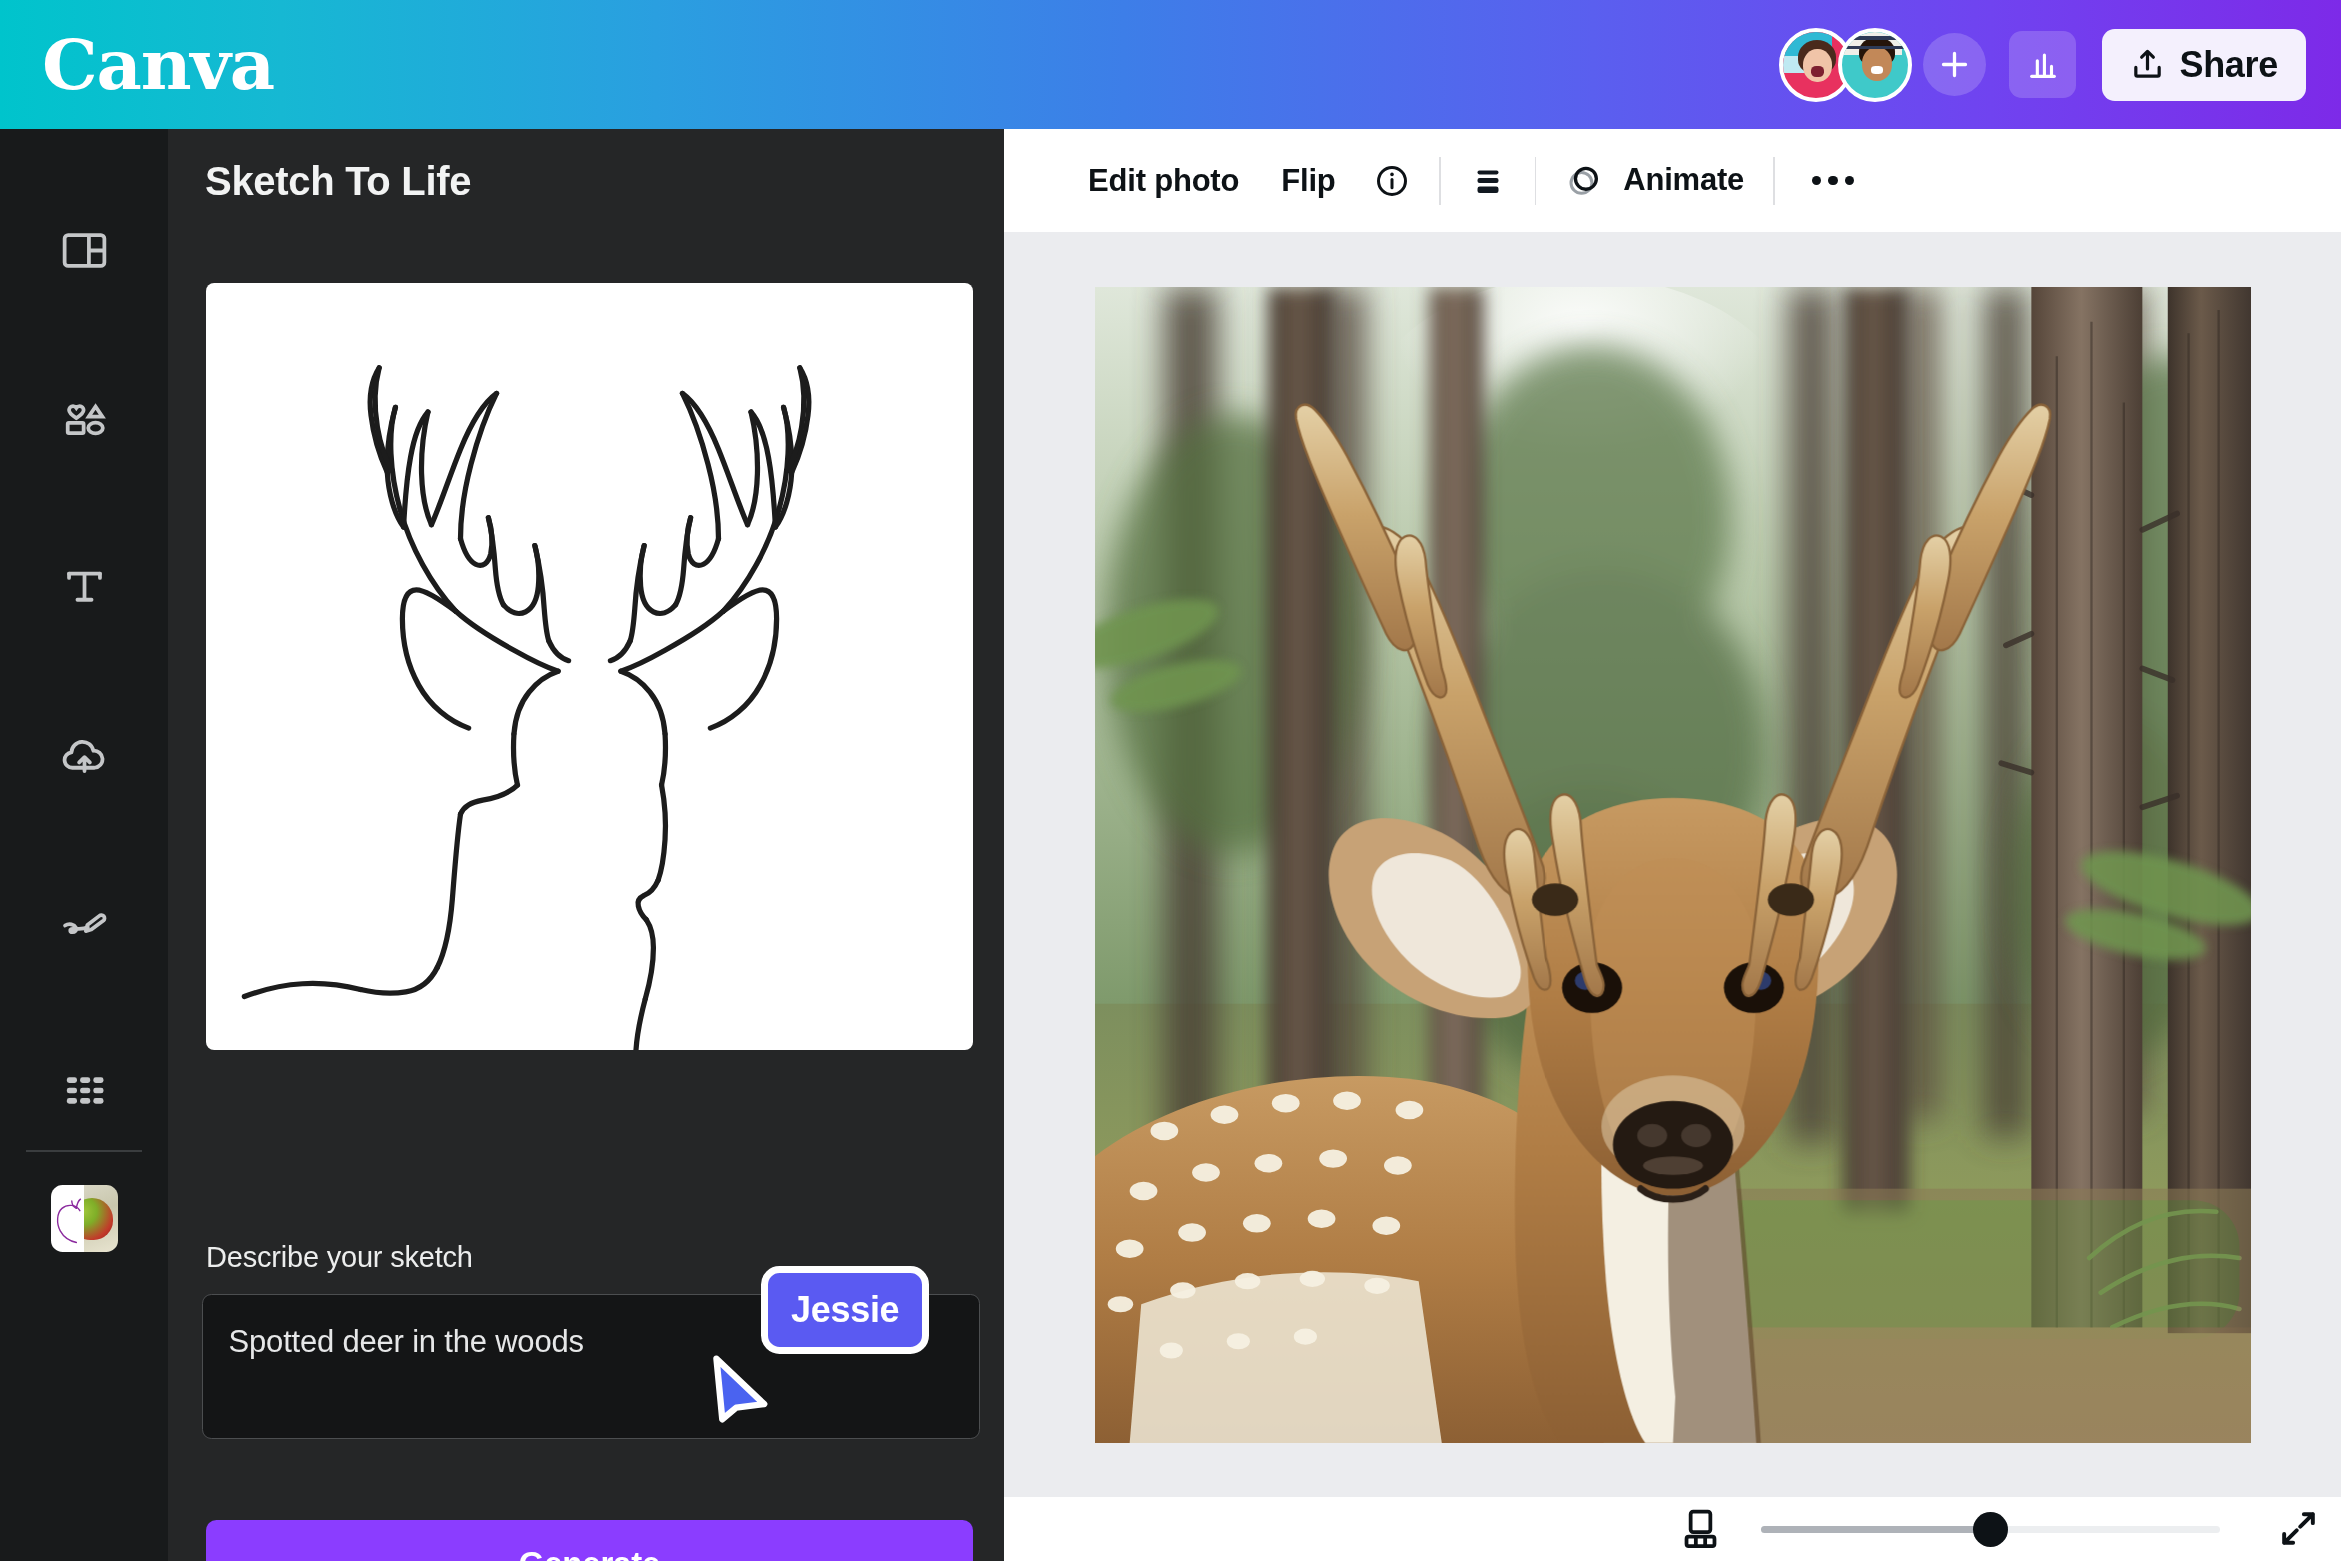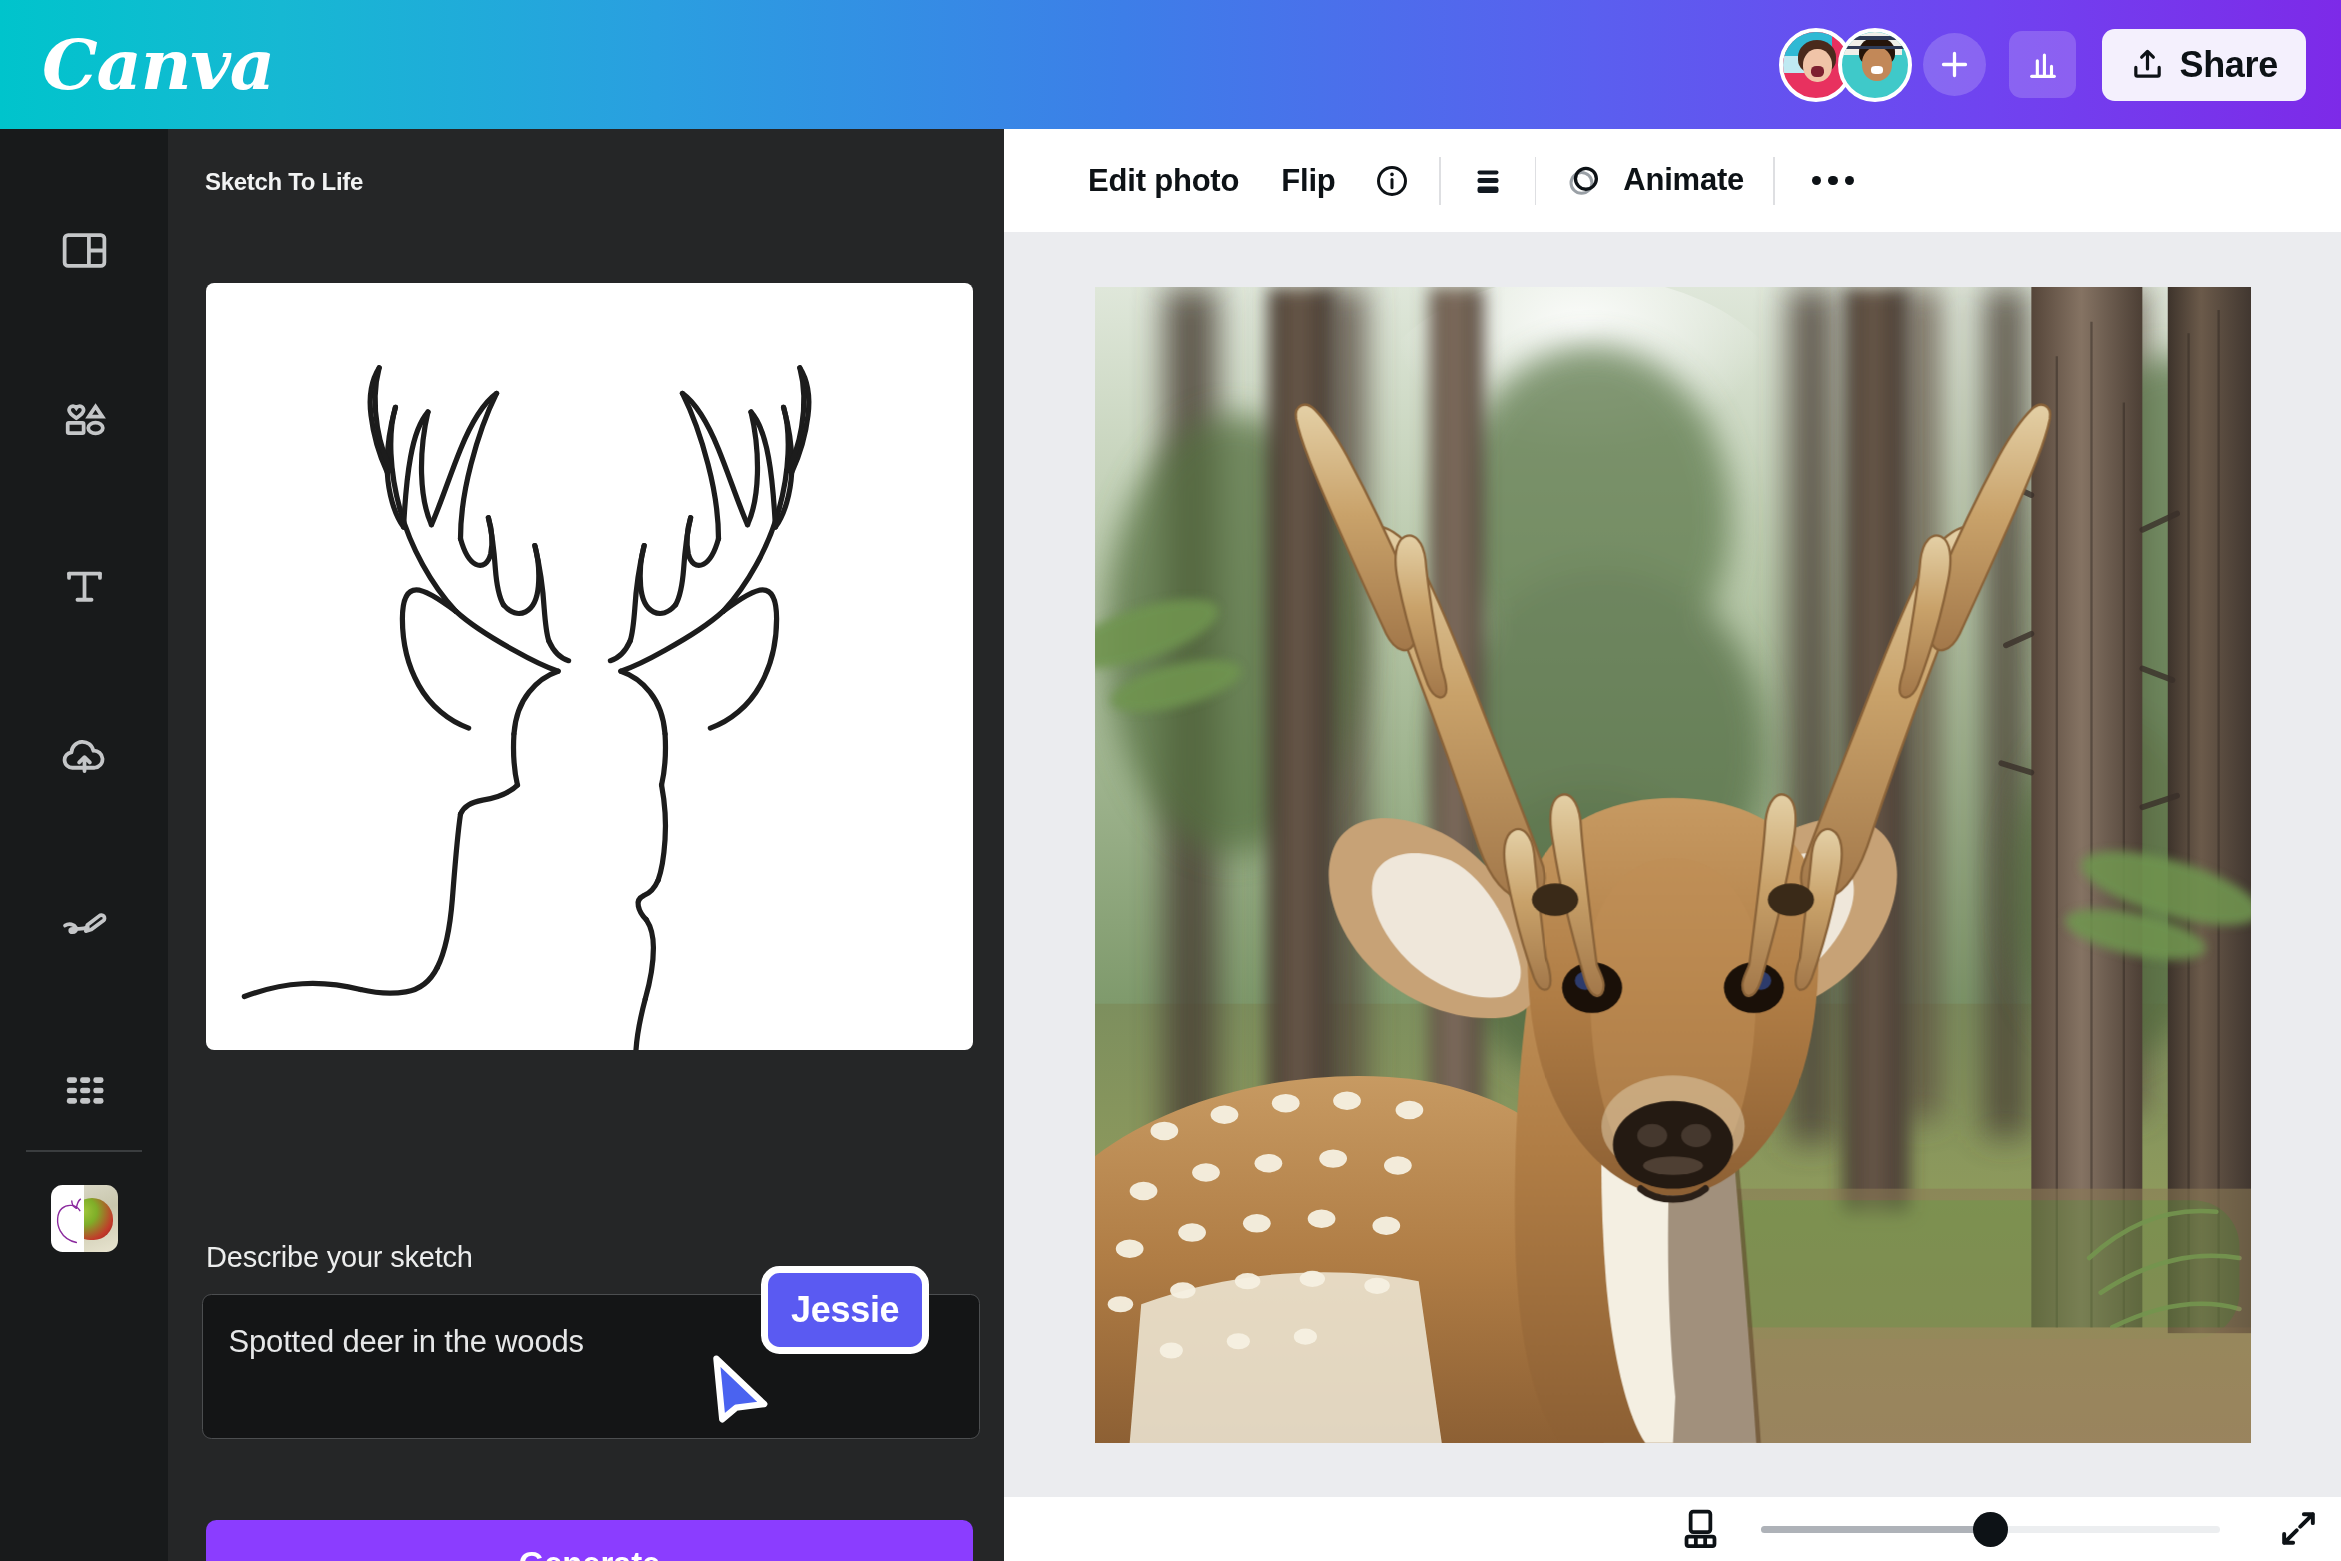--- a/index.html
+++ b/index.html
@@ -4,21 +4,21 @@
 <style>
   * { margin:0; padding:0; box-sizing:border-box; }
   html,body { width:2342px; height:1561px; overflow:hidden; background:#fff;
     font-family:"Liberation Sans", sans-serif; }
 
   
   .topbar { position:absolute; left:0; top:0; width:2342px; height:129px;
     background:linear-gradient(90deg,#00c4cc 0%,#16b8d3 12%,#2a9fe0 28%,#3d7ee8 48%,#5a5fef 68%,#7043f0 85%,#7d2ae8 100%);
     display:flex; align-items:center; }
   .canva-logo { margin-left:42px; font-family:"DejaVu Serif", serif;
-    font-style:italic; font-weight:700; font-size:70px; color:#fff;
+    font-weight:700; font-size:70px; color:#fff;
     letter-spacing:-1.2px; line-height:1; }
   .topbar-right { margin-left:auto; display:flex; align-items:center;
     margin-right:36px; gap:3px; }
   .avatars { display:flex; align-items:center; }
   .avatar { width:74px; height:74px; border-radius:50%; border:4.1px solid #fff;
     overflow:hidden; position:relative; }
   .avatar + .avatar { margin-left:-15px; }
   .av1 { background:#e8315f; }
   .av2 { background:#3fc9c9; }
   .av-face { position:absolute; border-radius:50%; }
@@ -63,21 +63,21 @@
     background:linear-gradient(160deg,#d8d6c4 0%,#c9c7ad 40%,#e8e4d0 100%);
     position:relative; overflow:hidden; }
   .app-apple-photo { position:absolute; left:-12.8px; top:12.8px; width:42px; height:42px;
     border-radius:50% 50% 46% 46%;
     background:radial-gradient(circle at 30% 32%,#9fc63a 0%,#7fae28 32%,#c23a2a 72%,#8e1f18 100%); }
 
   
   .panel { position:absolute; left:168px; top:129px; width:836px; height:1432px;
     background:#252627; }
   .panel-head { height:105px; display:flex; align-items:center; padding-left:37px; }
-  .panel-title { font-size:24px; font-weight:700; color:#f2f3f3; letter-spacing:-0.3px; }
+  .panel-title { font-size:40px; font-weight:700; color:#f2f3f3; letter-spacing:-0.3px; }
   .sketch-card { position:absolute; left:38px; top:154px; width:767px; height:767px;
     background:#fff; border-radius:8.1px; overflow:hidden; }
   .sketch-card svg { width:100%; height:100%; display:block; }
   .describe-label { position:absolute; left:38px; top:1112px;
     font-size:29px; font-weight:400; color:#eceded; letter-spacing:-0.2px; }
   .prompt-box { position:absolute; left:34px; top:1165px; width:778px; height:145px;
     background:#141516; border:1.7px solid #4c4e50; border-radius:9.3px; padding:30px 25.6px; }
   .prompt-text { font-size:31px; color:#e6e7e8; letter-spacing:-0.2px; line-height:1.1; }
   .generate-btn { position:absolute; left:38px; top:1391px; width:767px; height:87px;
     background:#8b3dff; border-radius:10.5px; display:flex; align-items:center;

